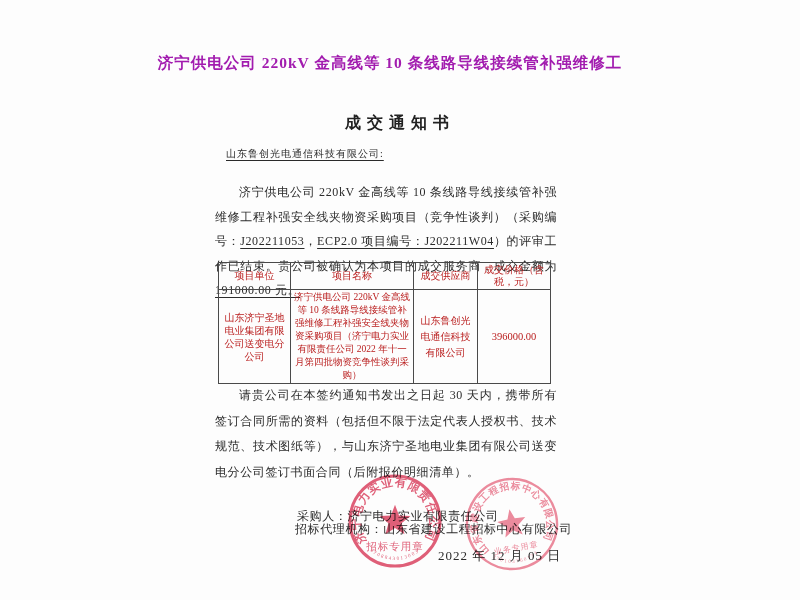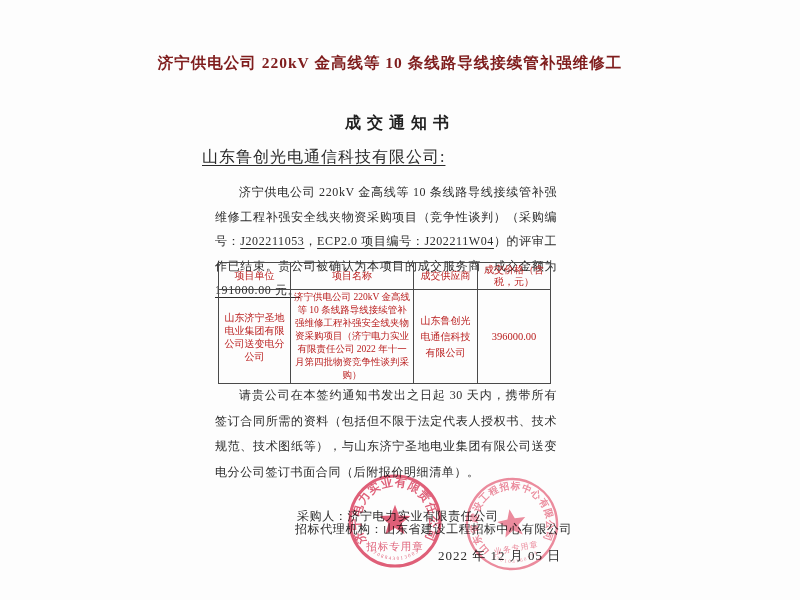--- a/index.html
+++ b/index.html
@@ -6,31 +6,31 @@
   body{
     width:800px;height:600px;overflow:hidden;
     background:#fdfdfd;
     font-family:"Liberation Serif","DejaVu Serif",serif;
     color:#2a2a2a;
   }
   .page{position:relative;width:800px;height:600px;background:#fdfdfd;}
 
   .doc-title{
     position:absolute;left:110px;top:48px;width:560px;
-    text-align:center;font-size:15.5px;font-weight:bold;color:#7f1d1d;
+    text-align:center;font-size:15.5px;font-weight:bold;color:#a21caf;
     line-height:29px;letter-spacing:1px;
   }
   .notice-title{
     position:absolute;left:110px;top:113px;width:580px;
     text-align:center;font-size:16px;font-weight:bold;color:#222;
     letter-spacing:6px;
   }
   .salutation{
-    position:absolute;left:202px;top:147px;
-    font-size:16px;letter-spacing:1px;
+    position:absolute;left:226px;top:147px;
+    font-size:10px;letter-spacing:1px;
     text-decoration:underline;text-underline-offset:3px;
   }
   .para{
     position:absolute;left:215px;width:342px;
     font-size:12px;line-height:24.5px;letter-spacing:0.6px;
     text-align:justify;text-indent:24px;color:#2b2b2b;
   }
   .para-award{top:168px;}
   .para-instructions{top:371px;line-height:25.5px;}
   .u{ text-decoration:underline;text-underline-offset:3px; }

